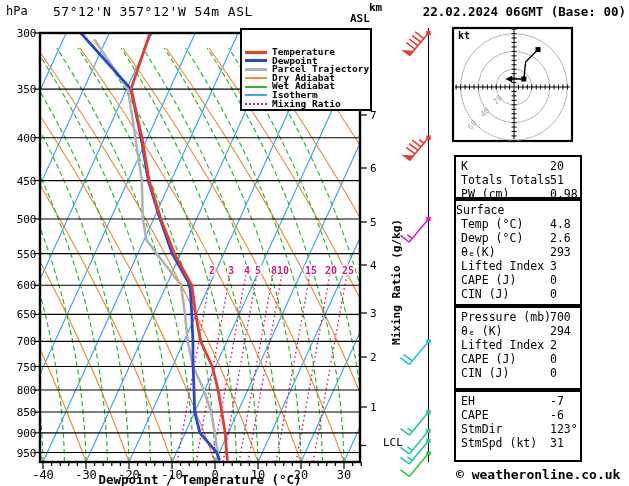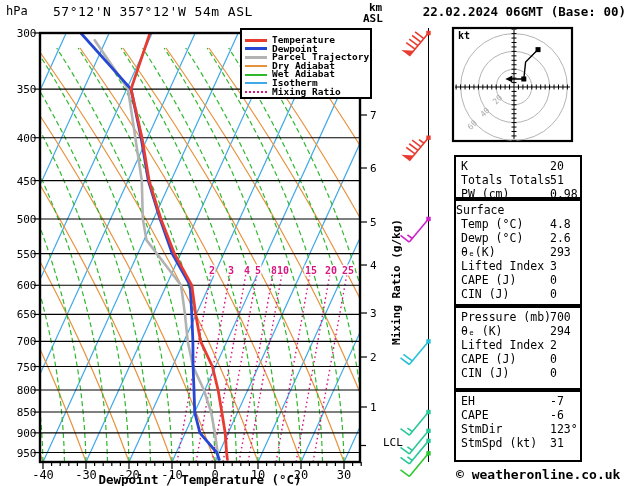--- a/index.html
+++ b/index.html
@@ -3,26 +3,26 @@
 <meta charset="utf-8">
 <style>
   html,body{margin:0;padding:0;background:#fff;}
   .canvas{position:relative;width:629px;height:486px;background:#fff;overflow:hidden;
           font-family:"DejaVu Sans Mono",monospace;color:#000;}
   svg{position:absolute;left:0;top:0;}
   .hud{position:absolute;white-space:pre;}
   .hpa{left:6px;top:4px;font-size:12px;font-weight:normal;}
   .title{left:53px;top:4px;font-size:13px;font-weight:normal;letter-spacing:0.5px;}
   .km{left:369px;top:1px;font-size:11px;font-weight:bold;}
-  .asl{left:363px;top:12px;font-size:11px;font-weight:bold;}
+  .asl{left:350px;top:12px;font-size:11px;font-weight:bold;}
   .datetime{right:3px;top:4px;font-size:12.5px;font-weight:bold;}
   .kt{left:458px;top:30px;font-size:10px;font-weight:bold;}
   .footer{left:456px;top:467px;font-size:13px;font-weight:bold;}
   .legend{position:absolute;left:240px;top:28px;width:132px;background:#fff;
-          border:2px solid #000;padding:6px 0 1px 3px;box-sizing:border-box;z-index:3;}
+          border:2px solid #000;padding:18px 0 1px 3px;box-sizing:border-box;z-index:3;}
   .lrow{display:flex;align-items:center;height:8.6px;}
   .lswatch{width:22px;flex:0 0 22px;margin-right:5px;}
   .llabel{font-size:9.5px;font-weight:bold;line-height:8.6px;white-space:pre;}
   .tbox{position:absolute;left:454px;width:128px;background:#fff;border:2px solid #000;
         box-sizing:border-box;font-size:11.5px;z-index:3;padding-top:2px;}
   .thead{text-align:left;height:14px;line-height:14px;}
   .trow{position:relative;height:14px;line-height:14px;padding-left:5px;white-space:pre;}
   .tval{position:absolute;left:94px;top:0;}
 </style>
 </head>

